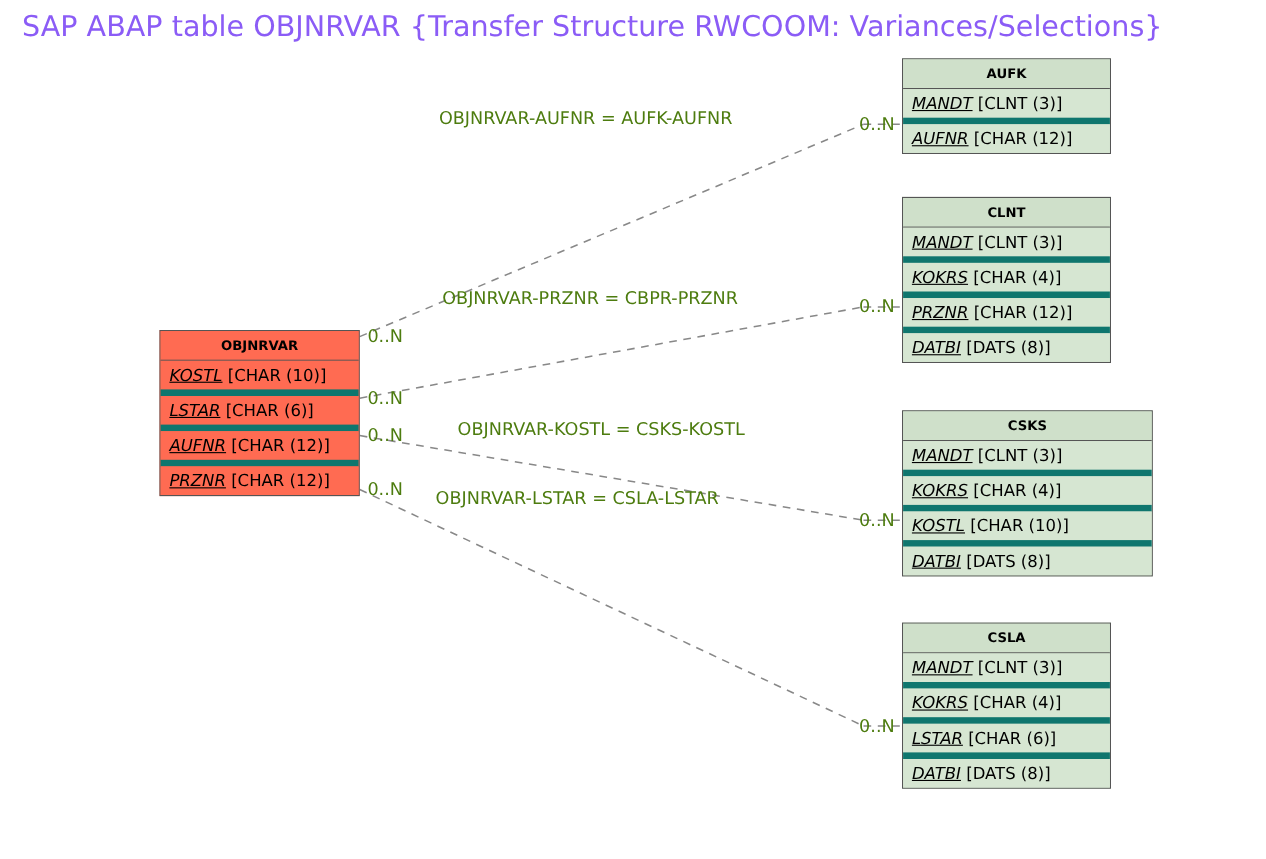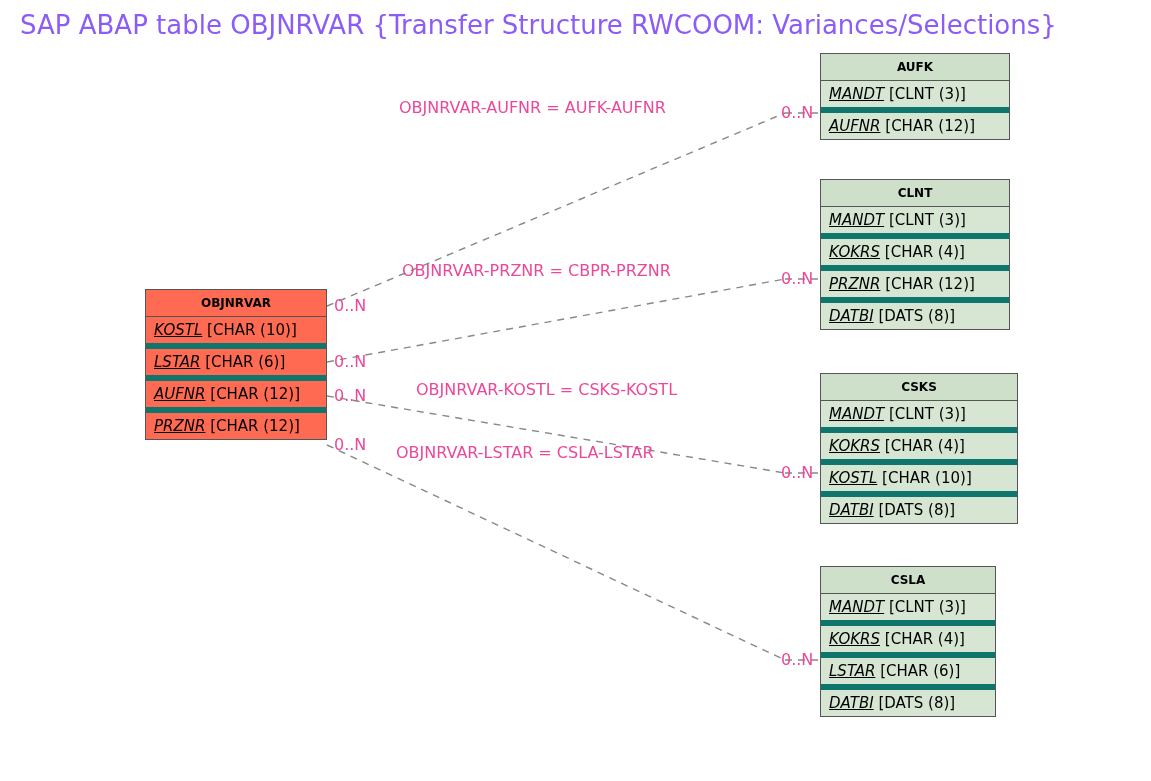--- a/index.html
+++ b/index.html
@@ -42,21 +42,21 @@
   .entity.red { background: #ff6b52; }
   .entity.red .ename { background: #ff6b52; }
   .entity.red .field { background: #ff6b52; }
   .entity.green { background: #d1e2cd; }
   .entity.green .ename { background: #cfe0ca; }
   .entity.green .field { background: #d6e6d2; }
 
   .label {
     position: absolute;
     font-size: 16px;
-    color: #ec4899;
+    color: #4d7c0f;
     white-space: nowrap;
   }
   svg.lines {
     position: absolute;
     top: 0; left: 0;
     width: 1151px; height: 781px;
     pointer-events: none;
   }
   svg.lines line {
     stroke: #888;
@@ -77,21 +77,21 @@
   <line x1="327" y1="362" x2="785" y2="279"></line>
   <line x1="785" y1="279" x2="820" y2="279"></line>
 
   <line x1="327" y1="396" x2="785" y2="473"></line>
   <line x1="785" y1="473" x2="820" y2="473"></line>
 
   <line x1="327" y1="445" x2="785" y2="660"></line>
   <line x1="785" y1="660" x2="820" y2="660"></line>
 </svg>
 
-<div class="entity red" style="left:145px; top:289px; width:182px;">
+<div class="entity red" style="left:145px; top:300px; width:182px;">
   <div class="ename">OBJNRVAR</div>
   <div class="field"><span class="fname">KOSTL</span><span> [CHAR (10)]</span></div>
   <div class="field"><span class="fname">LSTAR</span><span> [CHAR (6)]</span></div>
   <div class="field"><span class="fname">AUFNR</span><span> [CHAR (12)]</span></div>
   <div class="field"><span class="fname">PRZNR</span><span> [CHAR (12)]</span></div>
 </div>
 
 <div class="entity green" style="left:820px; top:53px; width:190px;">
   <div class="ename">AUFK</div>
   <div class="field"><span class="fname">MANDT</span><span> [CLNT (3)]</span></div>
@@ -99,29 +99,29 @@
 </div>
 
 <div class="entity green" style="left:820px; top:179px; width:190px;">
   <div class="ename">CLNT</div>
   <div class="field"><span class="fname">MANDT</span><span> [CLNT (3)]</span></div>
   <div class="field"><span class="fname">KOKRS</span><span> [CHAR (4)]</span></div>
   <div class="field"><span class="fname">PRZNR</span><span> [CHAR (12)]</span></div>
   <div class="field"><span class="fname">DATBI</span><span> [DATS (8)]</span></div>
 </div>
 
-<div class="entity green" style="left:820px; top:373px; width:198px;">
+<div class="entity green" style="left:820px; top:373px; width:228px;">
   <div class="ename">CSKS</div>
   <div class="field"><span class="fname">MANDT</span><span> [CLNT (3)]</span></div>
   <div class="field"><span class="fname">KOKRS</span><span> [CHAR (4)]</span></div>
   <div class="field"><span class="fname">KOSTL</span><span> [CHAR (10)]</span></div>
   <div class="field"><span class="fname">DATBI</span><span> [DATS (8)]</span></div>
 </div>
 
-<div class="entity green" style="left:820px; top:566px; width:176px;">
+<div class="entity green" style="left:820px; top:566px; width:190px;">
   <div class="ename">CSLA</div>
   <div class="field"><span class="fname">MANDT</span><span> [CLNT (3)]</span></div>
   <div class="field"><span class="fname">KOKRS</span><span> [CHAR (4)]</span></div>
   <div class="field"><span class="fname">LSTAR</span><span> [CHAR (6)]</span></div>
   <div class="field"><span class="fname">DATBI</span><span> [DATS (8)]</span></div>
 </div>
 
 <div class="label" style="left:399px; top:98px;">OBJNRVAR-AUFNR = AUFK-AUFNR</div>
 <div class="label" style="left:334px; top:296px;">0..N</div>
 <div class="label" style="left:781px; top:103px;">0..N</div>

